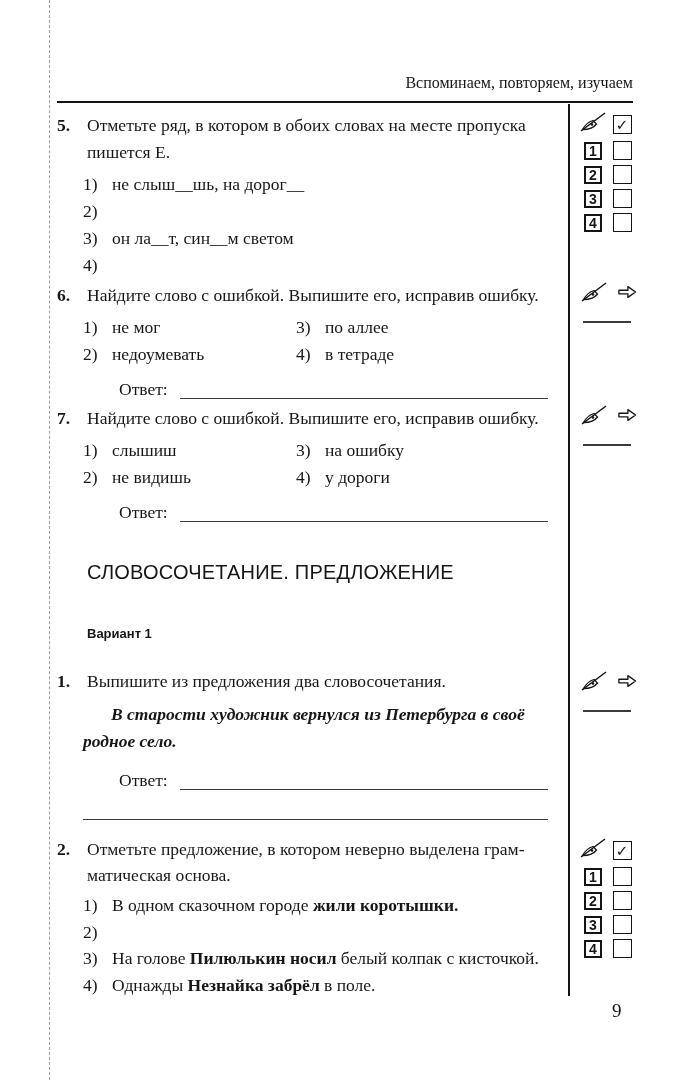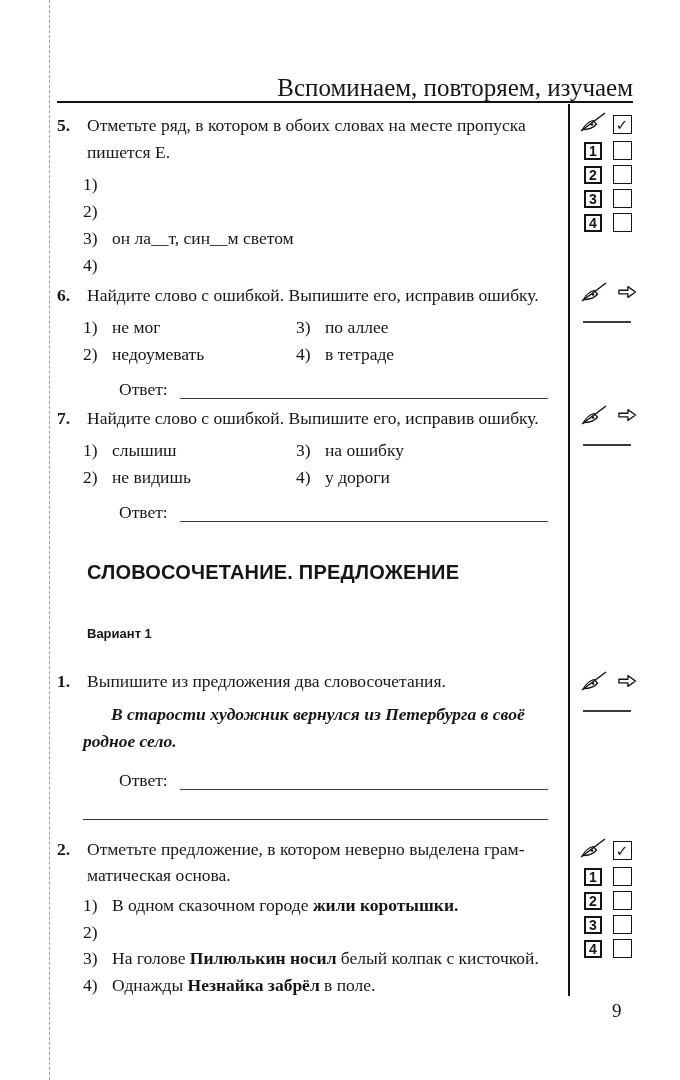--- a/index.html
+++ b/index.html
@@ -12,21 +12,21 @@
     overflow:hidden;
   }
 
   
   .cut-line { position:absolute; left:49px; top:0; height:1080px; width:0;
               border-left:1.5px dashed #9d9d9d; }
   .header-rule { position:absolute; left:57px; top:101px; width:576px; height:2px; background:#141414; }
   .col-sep { position:absolute; left:568px; top:104px; width:1.5px; height:892px; background:#141414; }
 
   .header-title { position:absolute; left:57px; top:74px; width:576px;
-                  text-align:right; font-size:25px; }
+                  text-align:right; font-size:16px; }
 
   
   .qblock { position:absolute; left:57px; width:497px; font-size:17.5px; line-height:27px; }
   .q-head { display:flex; }
   .q-num  { flex:none; width:30px; font-weight:bold; }
   .q-text { flex:1; }
   .q-body { margin-left:26px; }
 
   .opts { margin-top:5px; }
   .opt  { display:flex; }
@@ -41,21 +41,21 @@
   .answer-line::after { content:""; position:absolute; left:0; right:6px; bottom:4px;
                         border-bottom:1.9px solid #3a3a3a; }
   .answer-line2 { height:26px; position:relative; }
   .answer-line2::after { content:""; position:absolute; left:0; right:6px; bottom:0;
                          border-bottom:1.9px solid #3a3a3a; }
 
   .sentence { margin-top:6px; font-style:italic; font-weight:bold; text-indent:28px; }
 
   .section-title { position:absolute; left:87px; top:561px;
                    font-family:"Liberation Sans","DejaVu Sans",sans-serif;
-                   font-weight:bold; font-size:20px; letter-spacing:.2px; }
+                   font-weight:normal; font-size:20px; letter-spacing:.2px; }
   .variant-title { position:absolute; left:87px; top:626px;
                    font-family:"Liberation Sans","DejaVu Sans",sans-serif;
                    font-weight:bold; font-size:13px; }
 
   .page-number { position:absolute; left:612px; top:1000px; font-size:19px; }
 
   
   .margin-grid { position:absolute; left:580px;
                  display:grid; grid-template-columns:26px 22px;
                  column-gap:5px; row-gap:5px;
@@ -83,20 +83,21 @@
 
 <div class="qblock" style="top:112px">
   <div class="q-head">
     <span class="q-num">5.</span>
     <span class="q-text">Отметьте ряд, в котором в обоих словах на месте пропуска пишется Е.</span>
   </div>
   <div class="q-body">
     <div class="opts">
       <div class="opt">
         <span class="opt-num">1)</span>
+        <span class="opt-text">не слыш__шь, на дорог__</span>
       </div>
       <div class="opt">
         <span class="opt-num">2)</span>
       </div>
       <div class="opt">
         <span class="opt-num">3)</span>
         <span class="opt-text">он ла__т, син__м светом</span>
       </div>
       <div class="opt">
         <span class="opt-num">4)</span>

